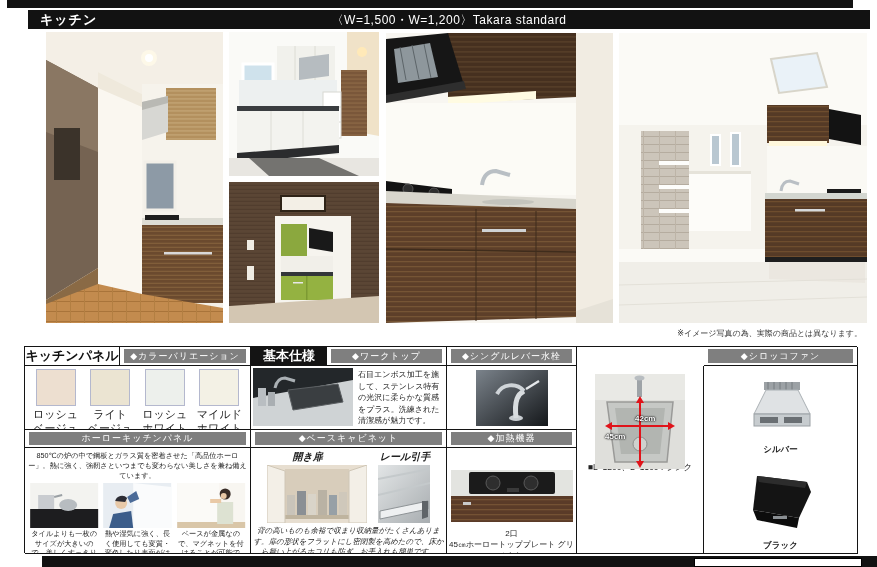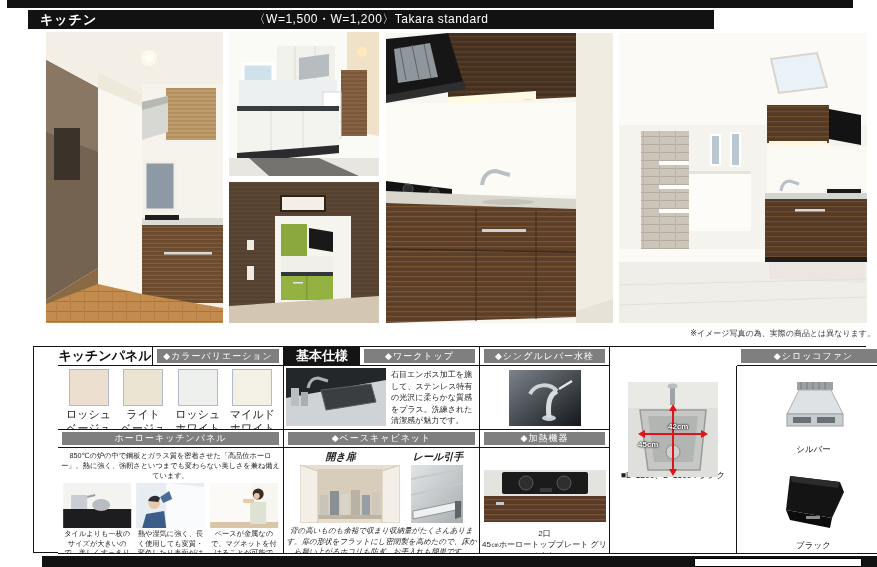--- a/index.html
+++ b/index.html
@@ -1,40 +1,40 @@
 <!DOCTYPE html>
 <html><head>
 <meta charset="utf-8">
 <style>
   html,body{margin:0;padding:0;background:#ffffff;}
   body{font-family:"Liberation Sans","DejaVu Sans",sans-serif;}
   #page{position:relative;width:877px;height:567px;background:#ffffff;overflow:hidden;}
 
   
   .toprule{position:absolute;left:7px;top:0;width:846px;height:8px;background:#121212;}
-  .hdrbar{position:absolute;left:28px;top:10px;width:686px;height:19px;background:#121212;color:#fff;display:flex;align-items:center;}
+  .hdrbar{position:absolute;left:28px;top:10px;width:842px;height:19px;background:#121212;color:#fff;display:flex;align-items:flex-end;}
   .hdrbar .ttl{font-size:13px;font-weight:bold;padding-left:12px;letter-spacing:1px;}
   .hdrbar .sub{position:absolute;left:50%;transform:translateX(-50%);font-size:12px;letter-spacing:.5px;}
 
   
   .photo{position:absolute;overflow:hidden;background:#eee;}
   .photo svg{display:block;width:100%;height:100%;}
   #ph1{left:46px;top:32px;width:177px;height:291px;}
   #ph2{left:229px;top:32px;width:150px;height:144px;}
   #ph3{left:229px;top:182px;width:150px;height:141px;}
   #ph4{left:386px;top:33px;width:227px;height:290px;}
   #ph5{left:619px;top:33px;width:248px;height:290px;}
 
-  .disclaimer{position:absolute;right:2px;top:328px;font-size:8px;color:#333;}
-
-  
-  #spec{position:absolute;left:33px;top:346px;width:833px;height:207px;display:grid;
+  .disclaimer{position:absolute;right:15px;top:328px;font-size:8px;color:#333;}
+
+  
+  #spec{position:absolute;left:24px;top:346px;width:833px;height:207px;display:grid;
         grid-template-columns:226px 196px 130px 127px 154px;
         grid-template-rows:19px 64px 18px 106px;
-        border:1px solid #141414;box-sizing:border-box;background:#fff;padding-left:24px;}
+        border:1px solid #141414;box-sizing:border-box;background:#fff;}
   .tcell{border-right:1px solid #141414;border-bottom:1px solid #141414;overflow:hidden;background:#fff;position:relative;box-sizing:border-box;}
   .hdr-split{display:flex;align-items:stretch;}
   .title-white{width:95px;display:flex;align-items:center;justify-content:center;font-size:13px;font-weight:bold;color:#111;border-right:1px solid #141414;box-sizing:border-box;}
   .title-black{width:76px;display:flex;align-items:center;justify-content:center;font-size:13px;font-weight:bold;color:#fff;background:#141414;}
   .graybar{flex:1;margin:2px 4px;background:#7f7f7f;color:#fff;font-size:9px;display:flex;align-items:center;justify-content:center;letter-spacing:1px;}
   .graybar-cell{display:flex;align-items:stretch;}
 
   
   .swrow{display:flex;justify-content:space-evenly;padding-top:3px;}
   .sw{width:48px;text-align:center;}
@@ -62,21 +62,21 @@
   .cabimgs{display:flex;justify-content:space-evenly;align-items:center;height:60px;padding:0 4px;}
   .cabtext{font-size:7.5px;line-height:1.4;text-align:center;color:#222;margin-top:2px;}
 
   
   .faucet-wrap{display:flex;align-items:center;justify-content:center;height:100%;}
   .stove-wrap{text-align:center;padding-top:8px;}
   .stovecap{font-size:8px;line-height:1.35;color:#222;margin-top:3px;}
 
   
   .sinkcol{display:flex;flex-direction:column;align-items:center;}
-  .sinkfig{position:relative;width:90px;height:72px;margin-top:16px;}
+  .sinkfig{position:relative;width:90px;height:72px;margin-top:8px;}
   .sinkfig .dim{position:absolute;color:#fff;font-size:8px;font-weight:bold;text-shadow:0 0 2px #000,0 0 2px #000;}
   .dim-w{left:40px;top:40px;}
   .dim-d{left:10px;top:58px;}
   .sinkcap{font-size:8.5px;color:#222;margin-top:16px;}
 
   
   .fancol{display:flex;flex-direction:column;align-items:center;}
   .fanlabel{font-size:8.5px;color:#222;}
 
   
@@ -353,21 +353,21 @@
           <line x1="45" y1="26" x2="45" y2="90" stroke="#e0131a" stroke-width="2"></line>
           <polygon points="45,22 41,29 49,29" fill="#e0131a"></polygon>
           <polygon points="45,94 41,87 49,87" fill="#e0131a"></polygon>
         </svg>
         <span class="dim dim-w">42cm</span>
         <span class="dim dim-d">45cm</span>
       </div>
       <div class="sinkcap">■L=1200、L=1500 Fシンク</div>
     </div>
 
-    <div class="tcell fancol" style="grid-column:5;grid-row:2 / span 3;">
+    <div class="tcell fancol" style="grid-column:5;grid-row:2 / span 3;font-weight:bold;">
       <svg viewBox="0 0 78 58" width="78" height="58" style="margin-top:16px">
         <rect width="78" height="58" fill="#ffffff"></rect>
         <rect x="22" y="0" width="36" height="8" fill="#9ca1a5"></rect>
         <line x1="26" y1="0" x2="26" y2="8" stroke="#777c80" stroke-width="1"></line>
         <line x1="32" y1="0" x2="32" y2="8" stroke="#777c80" stroke-width="1"></line>
         <line x1="38" y1="0" x2="38" y2="8" stroke="#777c80" stroke-width="1"></line>
         <line x1="44" y1="0" x2="44" y2="8" stroke="#777c80" stroke-width="1"></line>
         <line x1="50" y1="0" x2="50" y2="8" stroke="#777c80" stroke-width="1"></line>
         <polygon points="24,8 56,8 68,32 12,32" fill="#dfe2e4" stroke="#aab0b4" stroke-width="1"></polygon>
         <rect x="12" y="32" width="56" height="12" fill="#c7cccf" stroke="#9aa0a4" stroke-width="1"></rect>

